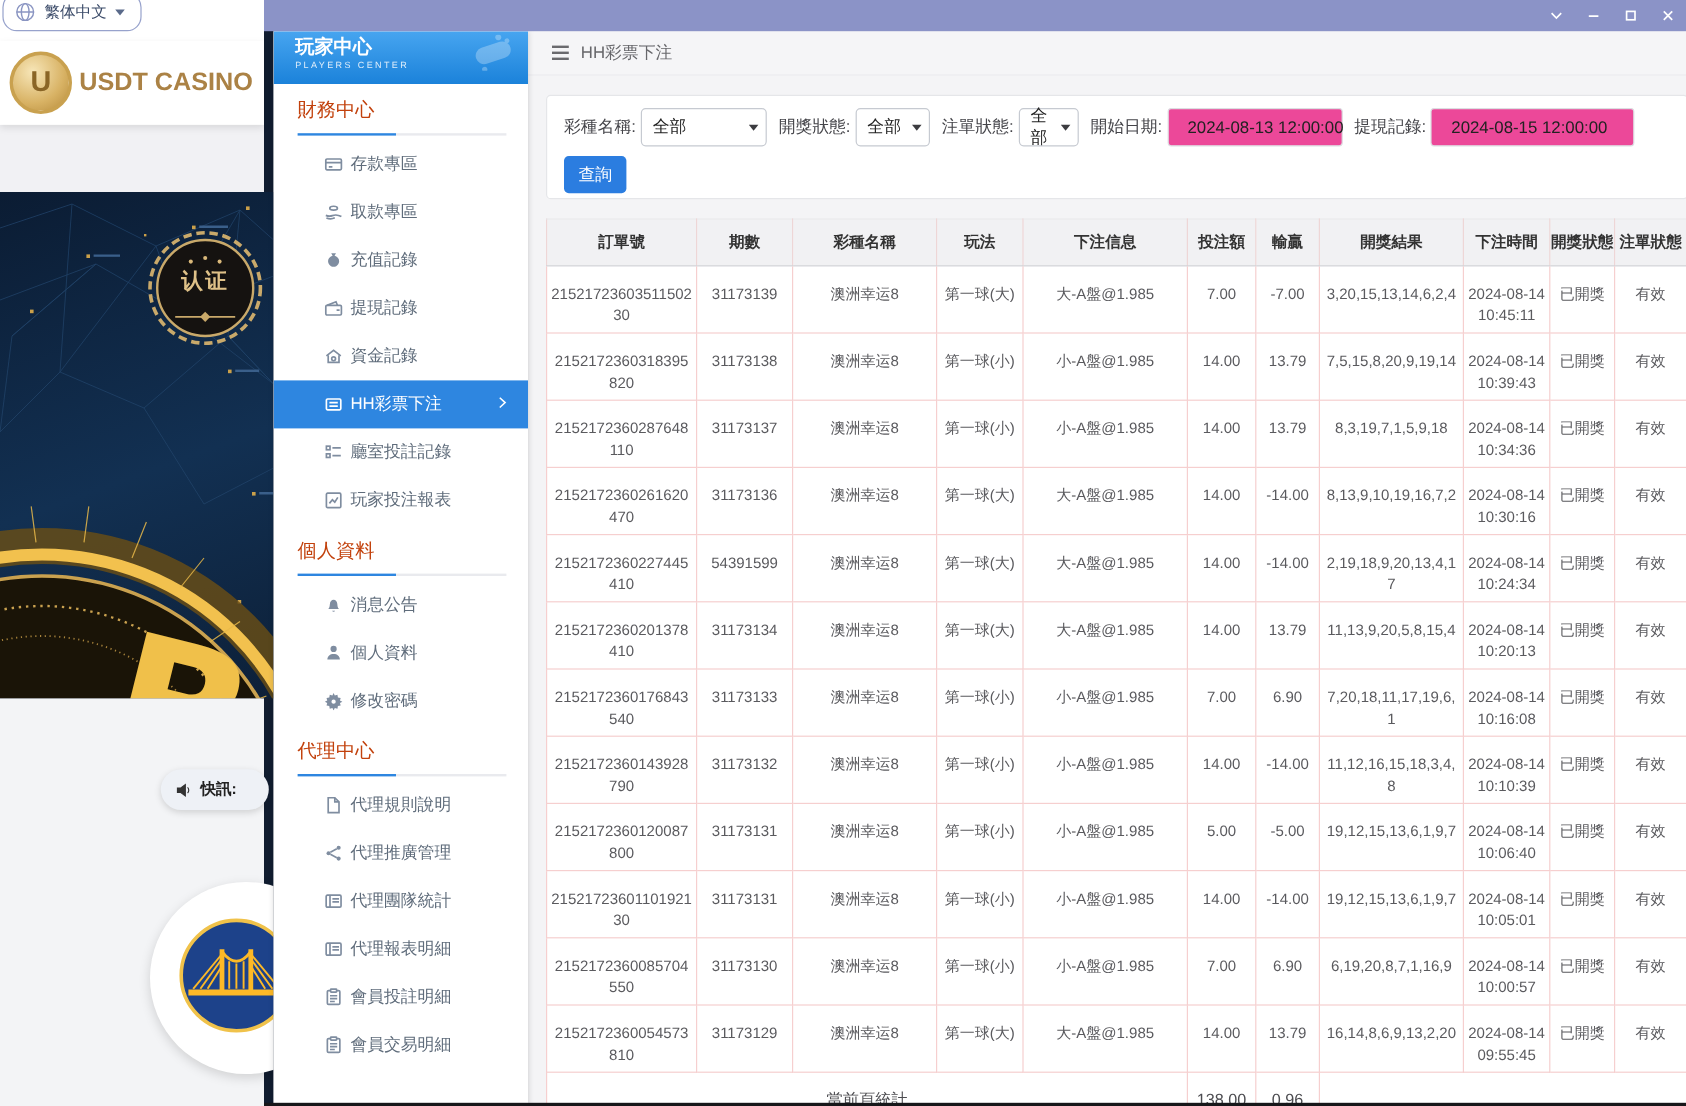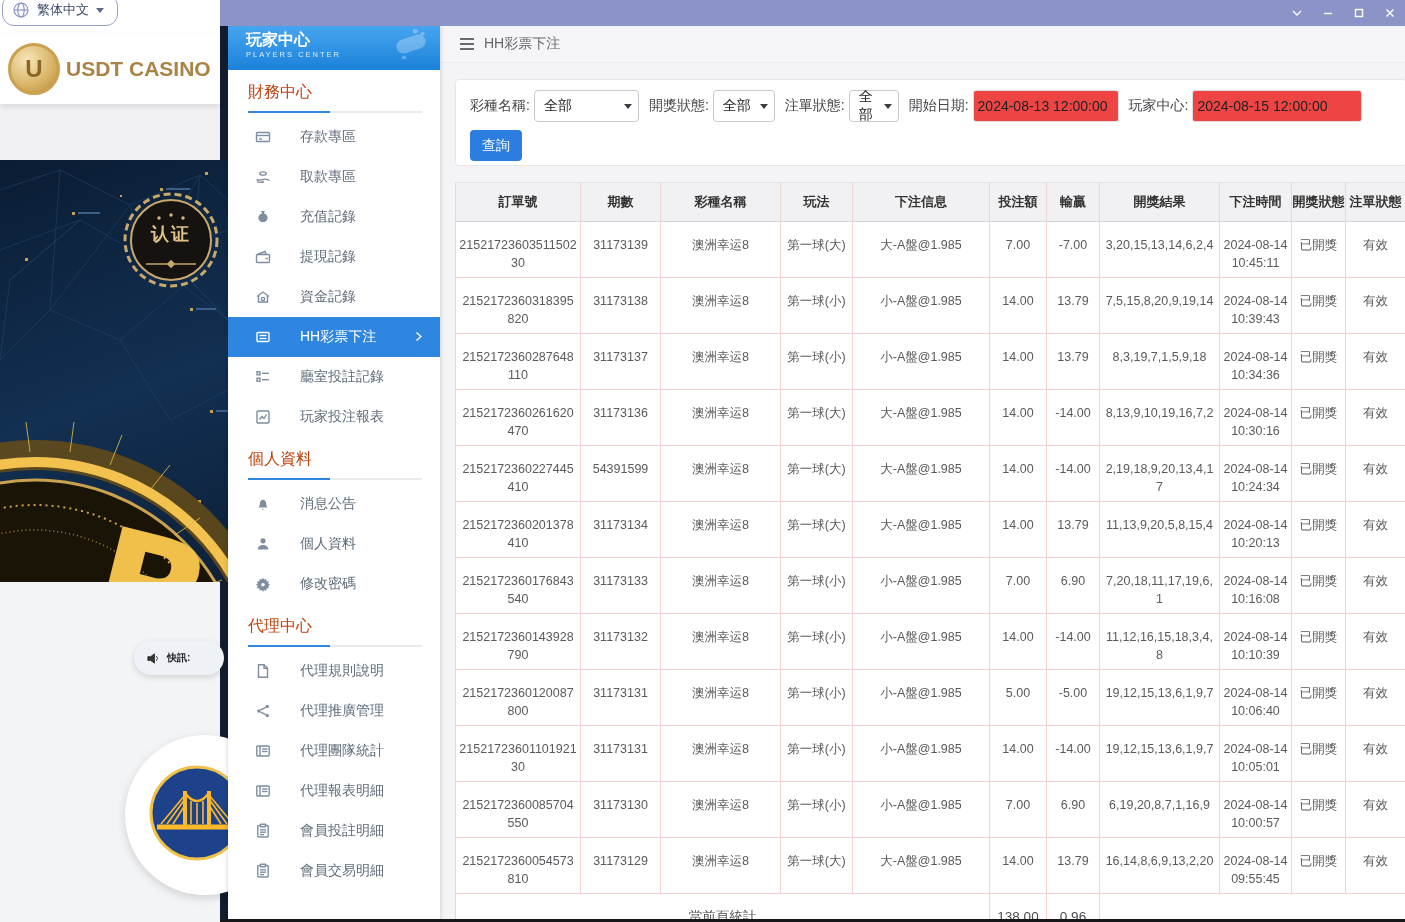--- a/index.html
+++ b/index.html
@@ -28,34 +28,34 @@
   .coin-letter{font-size:24px;font-weight:bold;color:#8a6526;}
   .brand-name{font-size:21px;font-weight:bold;color:#ab8245;letter-spacing:0px;}
   .lp-gray{position:absolute;left:0;top:104px;width:220px;height:56px;background:#f1f1f4;}
   .crypto-art{position:absolute;left:0;top:160px;width:228px;height:422px;background:linear-gradient(160deg,#0b1c33,#123052 55%,#0d2038);}
   .crypto-art svg{position:absolute;left:0;top:0;}
   .badge-label{position:absolute;left:143px;top:62px;width:56px;text-align:center;font-size:18px;font-weight:bold;color:#dfc188;letter-spacing:2px;}
   .lp-bottom{position:absolute;left:0;top:582px;width:220px;height:340px;background:#f3f4f6;}
   .news-pill{position:absolute;left:134px;top:641px;width:90px;height:34px;border-radius:17px;background:#eef1f6;
     box-shadow:0 2px 6px rgba(0,0,0,0.15);display:flex;align-items:center;gap:6px;padding-left:12px;box-sizing:border-box;}
   .news-pill svg{width:15px;height:15px;fill:#333;stroke:#333;stroke-width:1;}
-  .news-label{font-size:10px;font-weight:bold;color:#222;}
+  .news-label{font-size:13px;font-weight:bold;color:#222;}
   .team-circle{position:absolute;left:125px;top:735px;width:160px;height:160px;border-radius:50%;background:#fff;
     box-shadow:0 3px 10px rgba(0,0,0,0.15);}
   .team-logo{position:absolute;left:24px;top:30px;width:96px;height:96px;}
   
   .sidebar{position:absolute;left:228px;top:26px;width:212px;bottom:0;background:#fff;z-index:25;
     box-shadow:0 0 5px rgba(0,0,0,0.18);overflow:hidden;}
   .sb-header{height:44px;background:linear-gradient(180deg,#47a5f0,#1b82da);position:relative;padding:4px 0 0 18px;box-sizing:border-box;}
   .sb-title{font-size:16px;font-weight:bold;color:#fff;line-height:20px;}
   .sb-sub{font-size:7.5px;letter-spacing:2px;color:rgba(255,255,255,0.85);}
   .sb-gamepad{position:absolute;right:10px;top:3px;opacity:0.28;}
   .sec-title{margin:12px 20px 0;font-size:16px;color:#c2410c;}
   .sec-divider{margin:8px 18px 4px 20px;height:2px;background:linear-gradient(to right,#2e86e0 0 82px,#e9eaee 82px 100%);}
-  .menu-item{height:40px;display:flex;align-items:center;gap:29px;padding-left:27px;box-sizing:border-box;cursor:pointer;position:relative;color:#5f6c7b;}
+  .menu-item{height:40px;display:flex;align-items:center;gap:6px;padding-left:42px;box-sizing:border-box;cursor:pointer;position:relative;color:#5f6c7b;}
   .menu-item .mi-icon{width:16px;height:16px;color:#7f8da0;display:inline-flex;}
   .menu-item .mi-icon svg{width:16px;height:16px;stroke:currentColor;fill:none;stroke-width:1.4;}
   .mi-label{font-size:14px;}
   .menu-item.active{background:#2e86e0;color:#fff;}
   .menu-item.active .mi-icon{color:#fff;}
   .mi-chevron{position:absolute;right:14px;top:12px;width:14px;height:14px;}
   .mi-chevron svg{width:13px;height:13px;stroke:#fff;fill:none;stroke-width:1.6;}
   
   .main{position:absolute;left:440px;top:26px;right:0;bottom:0;background:#f4f4f6;overflow:hidden;}
   .page-header{height:36px;background:#f5f5f7;display:flex;align-items:center;gap:10px;padding-left:20px;border-bottom:1px solid #ececef;}
@@ -63,22 +63,22 @@
   .hamburger i{display:block;width:14px;height:2px;background:#6a6a6e;}
   .page-title{font-size:14px;color:#67676b;}
   .filter-card{margin:16px 0 0 15px;margin-right:-2px;background:#fff;border:1px solid #e5e6e9;border-radius:4px;
     padding:10px 0 4px 14px;box-sizing:border-box;}
   .filter-row{display:flex;align-items:center;flex-wrap:nowrap;}
   .f-label{font-size:14px;color:#45454a;margin-right:4px;white-space:nowrap;}
   .f-sep{width:10px;}
   .sel{position:relative;height:32px;border:1px solid #c6cad1;border-radius:4px;background:#fff;display:flex;align-items:center;
     padding:0 20px 0 9px;box-sizing:border-box;font-size:14px;color:#222;cursor:pointer;}
   .sel .caret{position:absolute;right:6px;top:13px;width:0;height:0;border-left:4px solid transparent;border-right:4px solid transparent;border-top:5px solid #3c3c40;}
-  .inp{height:32px;border:1px solid #dcdee2;border-radius:3px;background:#ef4444;display:flex;align-items:center;
-    padding:0 4px;box-sizing:border-box;font-size:14px;color:#222;white-space:nowrap;cursor:text;}
+  .inp{height:32px;border:1px solid #dcdee2;border-radius:3px;background:#ec4899;display:flex;align-items:center;
+    padding:0 16px;box-sizing:border-box;font-size:14px;color:#222;white-space:nowrap;cursor:text;}
   .search-btn{margin-top:8px;height:31px;width:52px;background:#2b7de0;border:none;border-radius:4px;color:#fff;font-size:14px;cursor:pointer;
     font-family:inherit;}
   
   .table-card{margin:16px 0 0 15px;background:#fff;}
   table.bets{border-collapse:collapse;table-layout:fixed;width:950px;font-size:12.5px;color:#5a5a5e;}
   table.bets th{height:38px;background:#f1f1f3;font-size:13px;font-weight:bold;color:#333;
     border:1px solid #eed6d6;border-top:1px solid #e4e4e8;border-bottom:1px solid #d4d5d9;padding:0;}
   table.bets td{height:56px;border:1px solid #f6cfcf;text-align:center;vertical-align:top;padding:14px 3px 0;line-height:18px;box-sizing:border-box;}
   td.brk{word-break:break-all;padding-left:2px;padding-right:2px;}
   tr.footer-row td{height:45px;font-size:13.5px;color:#4c4c50;}
@@ -451,21 +451,21 @@
         <span class="f-sep"></span>
         <span class="f-label">注單狀態:</span>
         <span class="sel" style="width:50px">
           <span>全部</span>
           <span class="caret"></span>
         </span>
         <span class="f-sep"></span>
         <span class="f-label">開始日期:</span>
         <span class="inp" style="width:146px">2024-08-13 12:00:00</span>
         <span class="f-sep"></span>
-        <span class="f-label">玩家中心:</span>
+        <span class="f-label">提現記錄:</span>
         <span class="inp" style="width:170px">2024-08-15 12:00:00</span>
       </div>
     <button class="search-btn">查詢</button>
   </div>
 
   <div class="table-card">
     <table class="bets">
       <colgroup>
           <col style="width:125px">
           <col style="width:80px">

